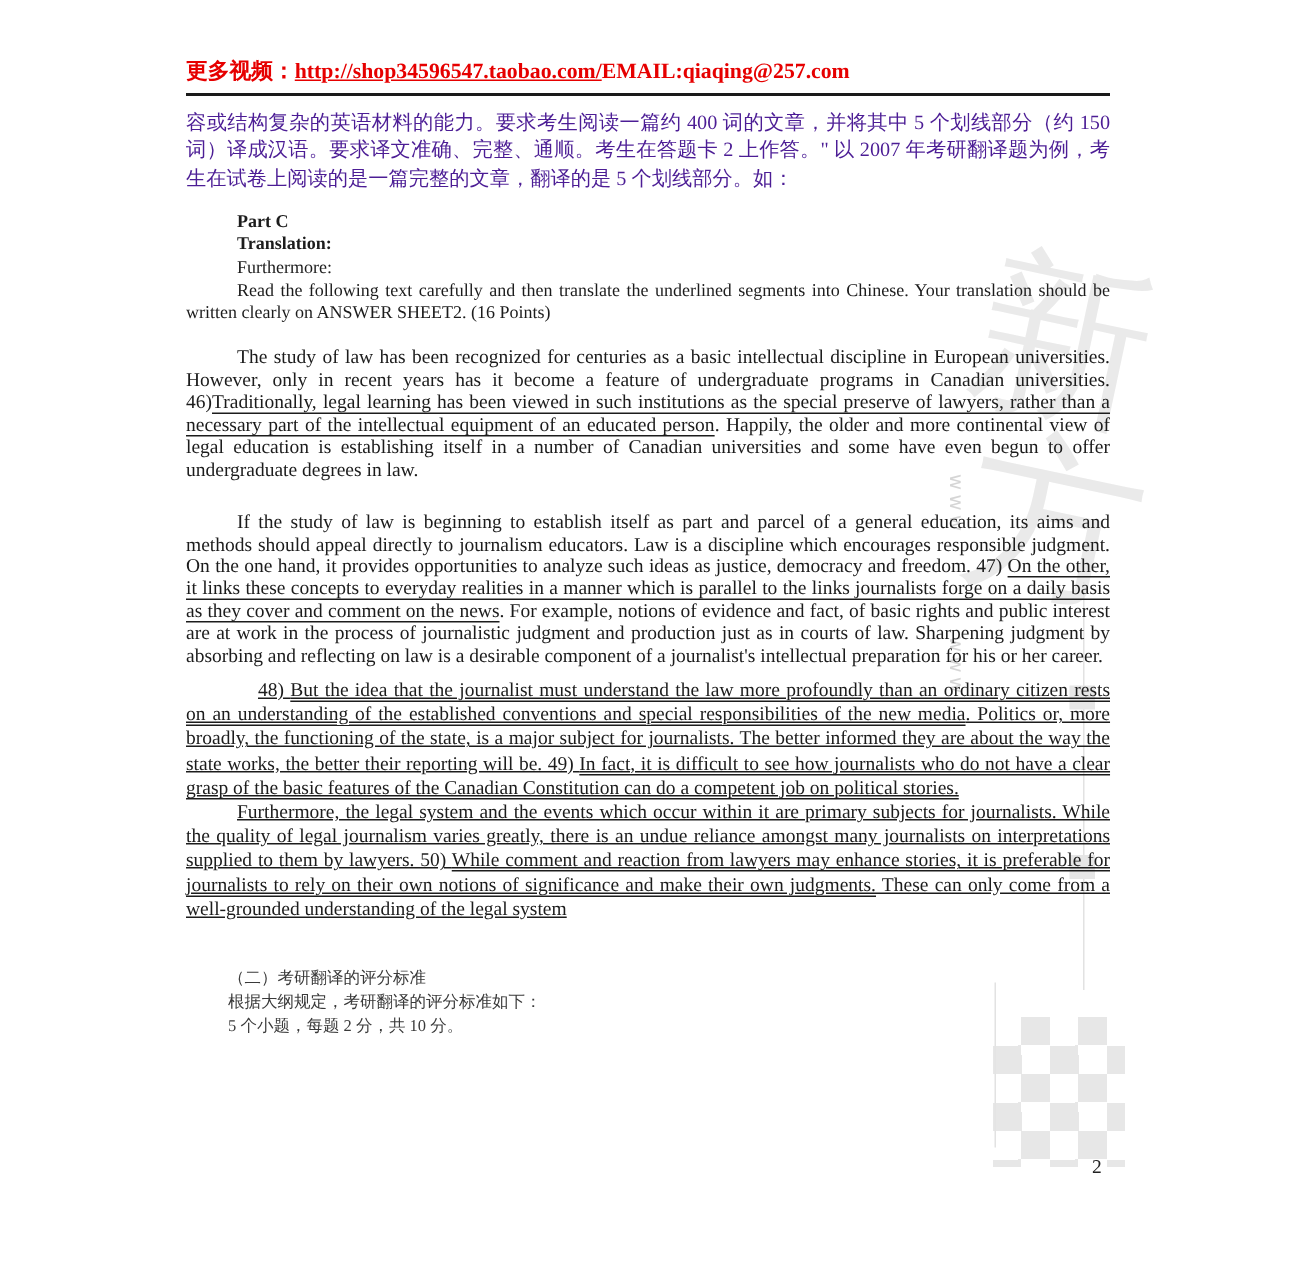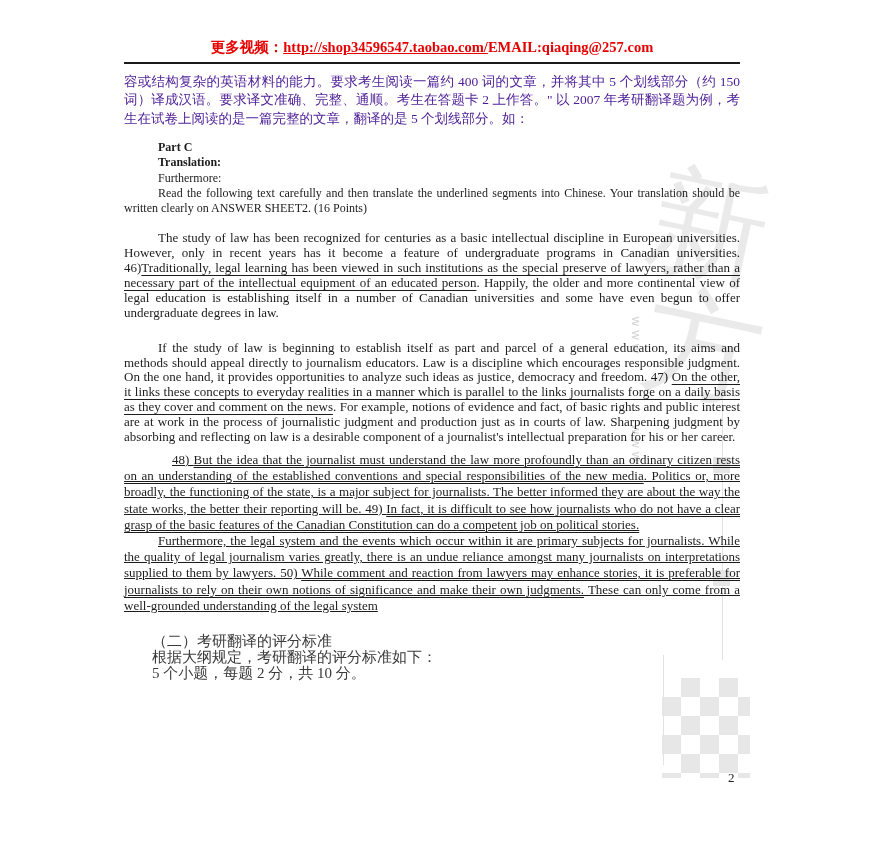--- a/index.html
+++ b/index.html
@@ -46,21 +46,21 @@
     background: repeating-conic-gradient(#e4e4e4 0% 25%, transparent 0% 50%);
     background-size: 38px 38px;
     opacity: .9;
   }
 
   
   .content { position: absolute; left: 124px; top: 0; width: 616px; z-index: 1; }
 
   .header {
     margin-top: 38px;
-    display: flex; justify-content: center; align-items: baseline;
+    display: flex; justify-content: flex-start; align-items: baseline;
     font-weight: bold; font-size: 14.5px;
     color: var(--accent);
     font-family: "Liberation Serif", "DejaVu Serif", serif;
   }
   .hl-link { color: var(--accent); text-decoration: underline; cursor: pointer; }
   .rule { border-bottom: 2px solid #1a1a1a; margin-top: 5px; }
 
   .cn-intro {
     margin: 9px 0 0 0;
     font-size: 13.5px; line-height: 18.4px;
@@ -74,22 +74,22 @@
   .pc-text { margin: 0; text-indent: 34px; text-align: justify; }
 
   .para { margin: 0; text-align: justify; }
   .para.small { font-size: 13px; line-height: 14.9px; text-indent: 34px; margin-top: 20px; }
   .para.p1 { margin-top: 15px; }
   .para.large { font-size: 13px; line-height: 16.2px; text-indent: 34px; text-decoration: underline; }
   .para.p3 { text-indent: 48px; margin-top: 7px; }
   .para span.u { text-decoration: underline; text-underline-offset: 2.5px; }
 
   .footer-cn {
-    margin-top: 20px; padding-left: 28px;
-    font-size: 15px; line-height: 15.8px;
+    margin-top: 31px; padding-left: 28px;
+    font-size: 11px; line-height: 15.8px;
     color: #3a3a3a;
   }
 
   .page-num {
     position: absolute; left: 728px; top: 770px;
     font-size: 13px; color: #222; z-index: 1;
   }
 </style>
 </head>
 <body style="background: rgb(255, 255, 255);">

